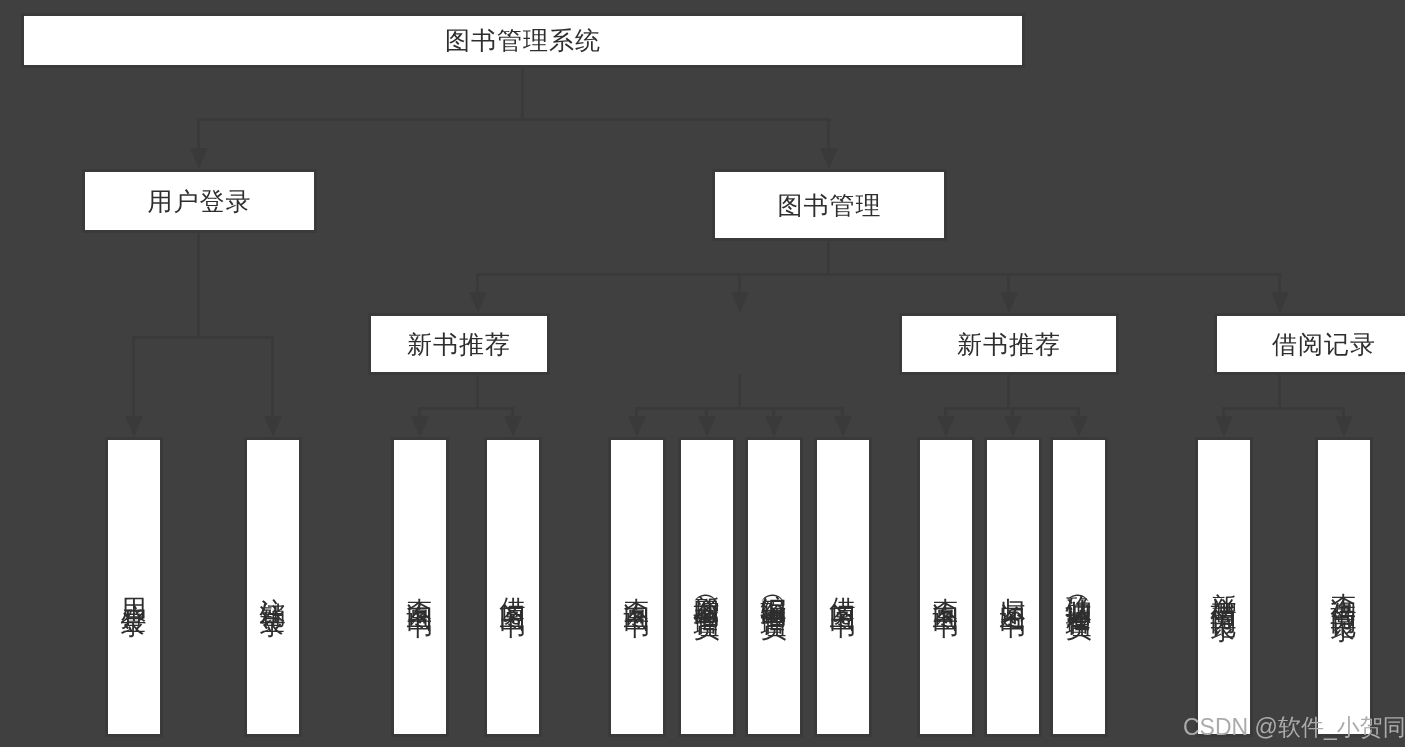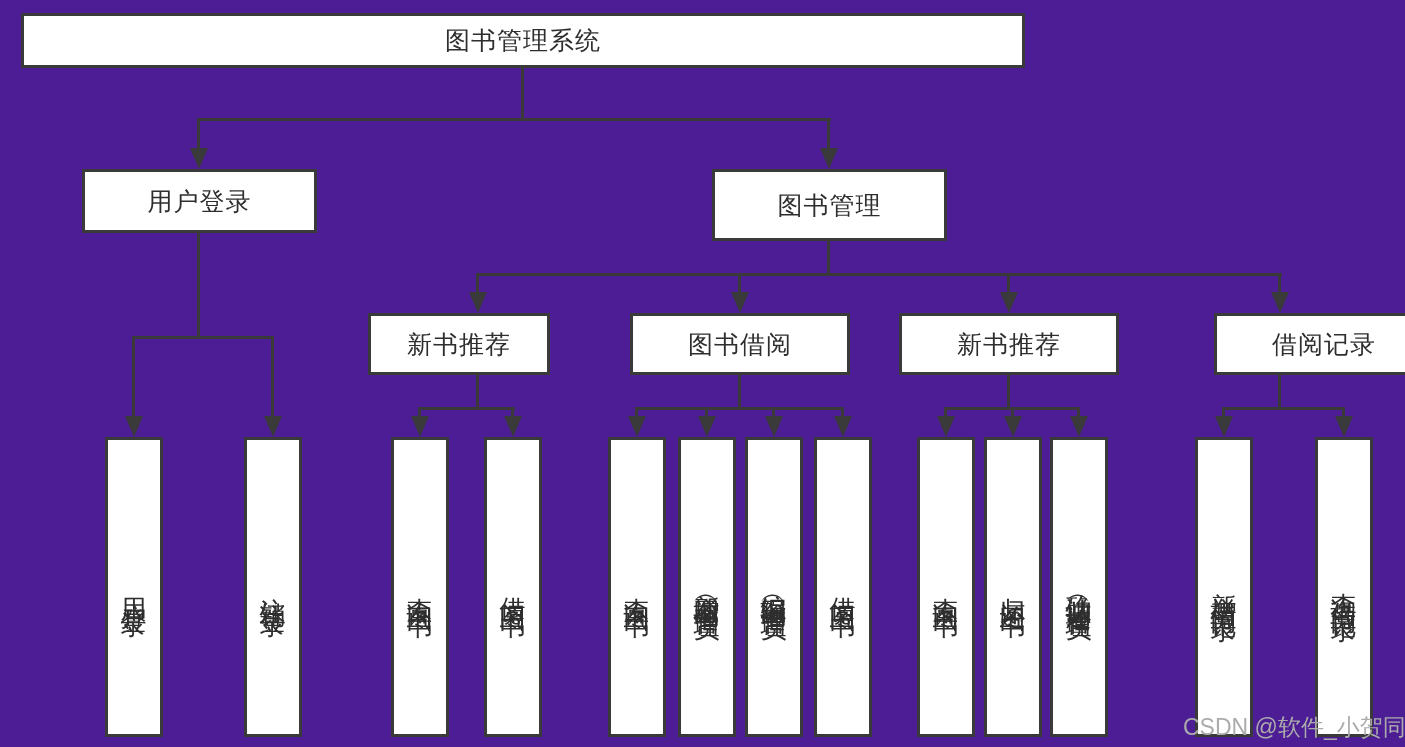--- a/index.html
+++ b/index.html
@@ -4,21 +4,21 @@
 <style>
   html, body { margin: 0; padding: 0; }
   body {
     background: #ffffff;
     font-family: "Liberation Sans", "DejaVu Sans", sans-serif;
   }
   #canvas {
     position: relative;
     width: 1405px;
     height: 747px;
-    background: #4c1d95;
+    background: #404040;
     overflow: hidden;
   }
   .box {
     position: absolute;
     box-sizing: border-box;
     border: 3px solid #3a3a3a;
     background: #ffffff;
     display: flex;
     align-items: center;
     justify-content: center;
@@ -89,21 +89,20 @@
   <div class="vline" style="left:476px; top:273px; height:21px;"></div>
   <div class="arrow" style="left:469px; top:292px;"></div>
   <div class="vline" style="left:738px; top:273px; height:21px;"></div>
   <div class="arrow" style="left:731px; top:292px;"></div>
   <div class="vline" style="left:1007px; top:273px; height:21px;"></div>
   <div class="arrow" style="left:1000px; top:292px;"></div>
   <div class="vline" style="left:1278px; top:273px; height:21px;"></div>
   <div class="arrow" style="left:1271px; top:292px;"></div>
 
   <div class="box" style="left:368px; top:313px; width:182px; height:62px;">新书推荐</div>
-  <div class="box" style="left:630px; top:313px; width:220px; height:62px;">图书借阅</div>
   <div class="box" style="left:899px; top:313px; width:220px; height:62px;">新书推荐</div>
   <div class="box" style="left:1170px; top:313px; width:220px; height:62px;margin-left:44px;">借阅记录</div>
 
   <div class="vline" style="left:476px; top:375px; height:32px;"></div>
   <div class="hline" style="left:418px; top:407px; width:97px;"></div>
   <div class="vline" style="left:418px; top:407px; height:12px;"></div>
   <div class="arrow" style="left:411px; top:416px;"></div>
   <div class="vline" style="left:511px; top:407px; height:12px;"></div>
   <div class="arrow" style="left:504px; top:416px;"></div>
 

